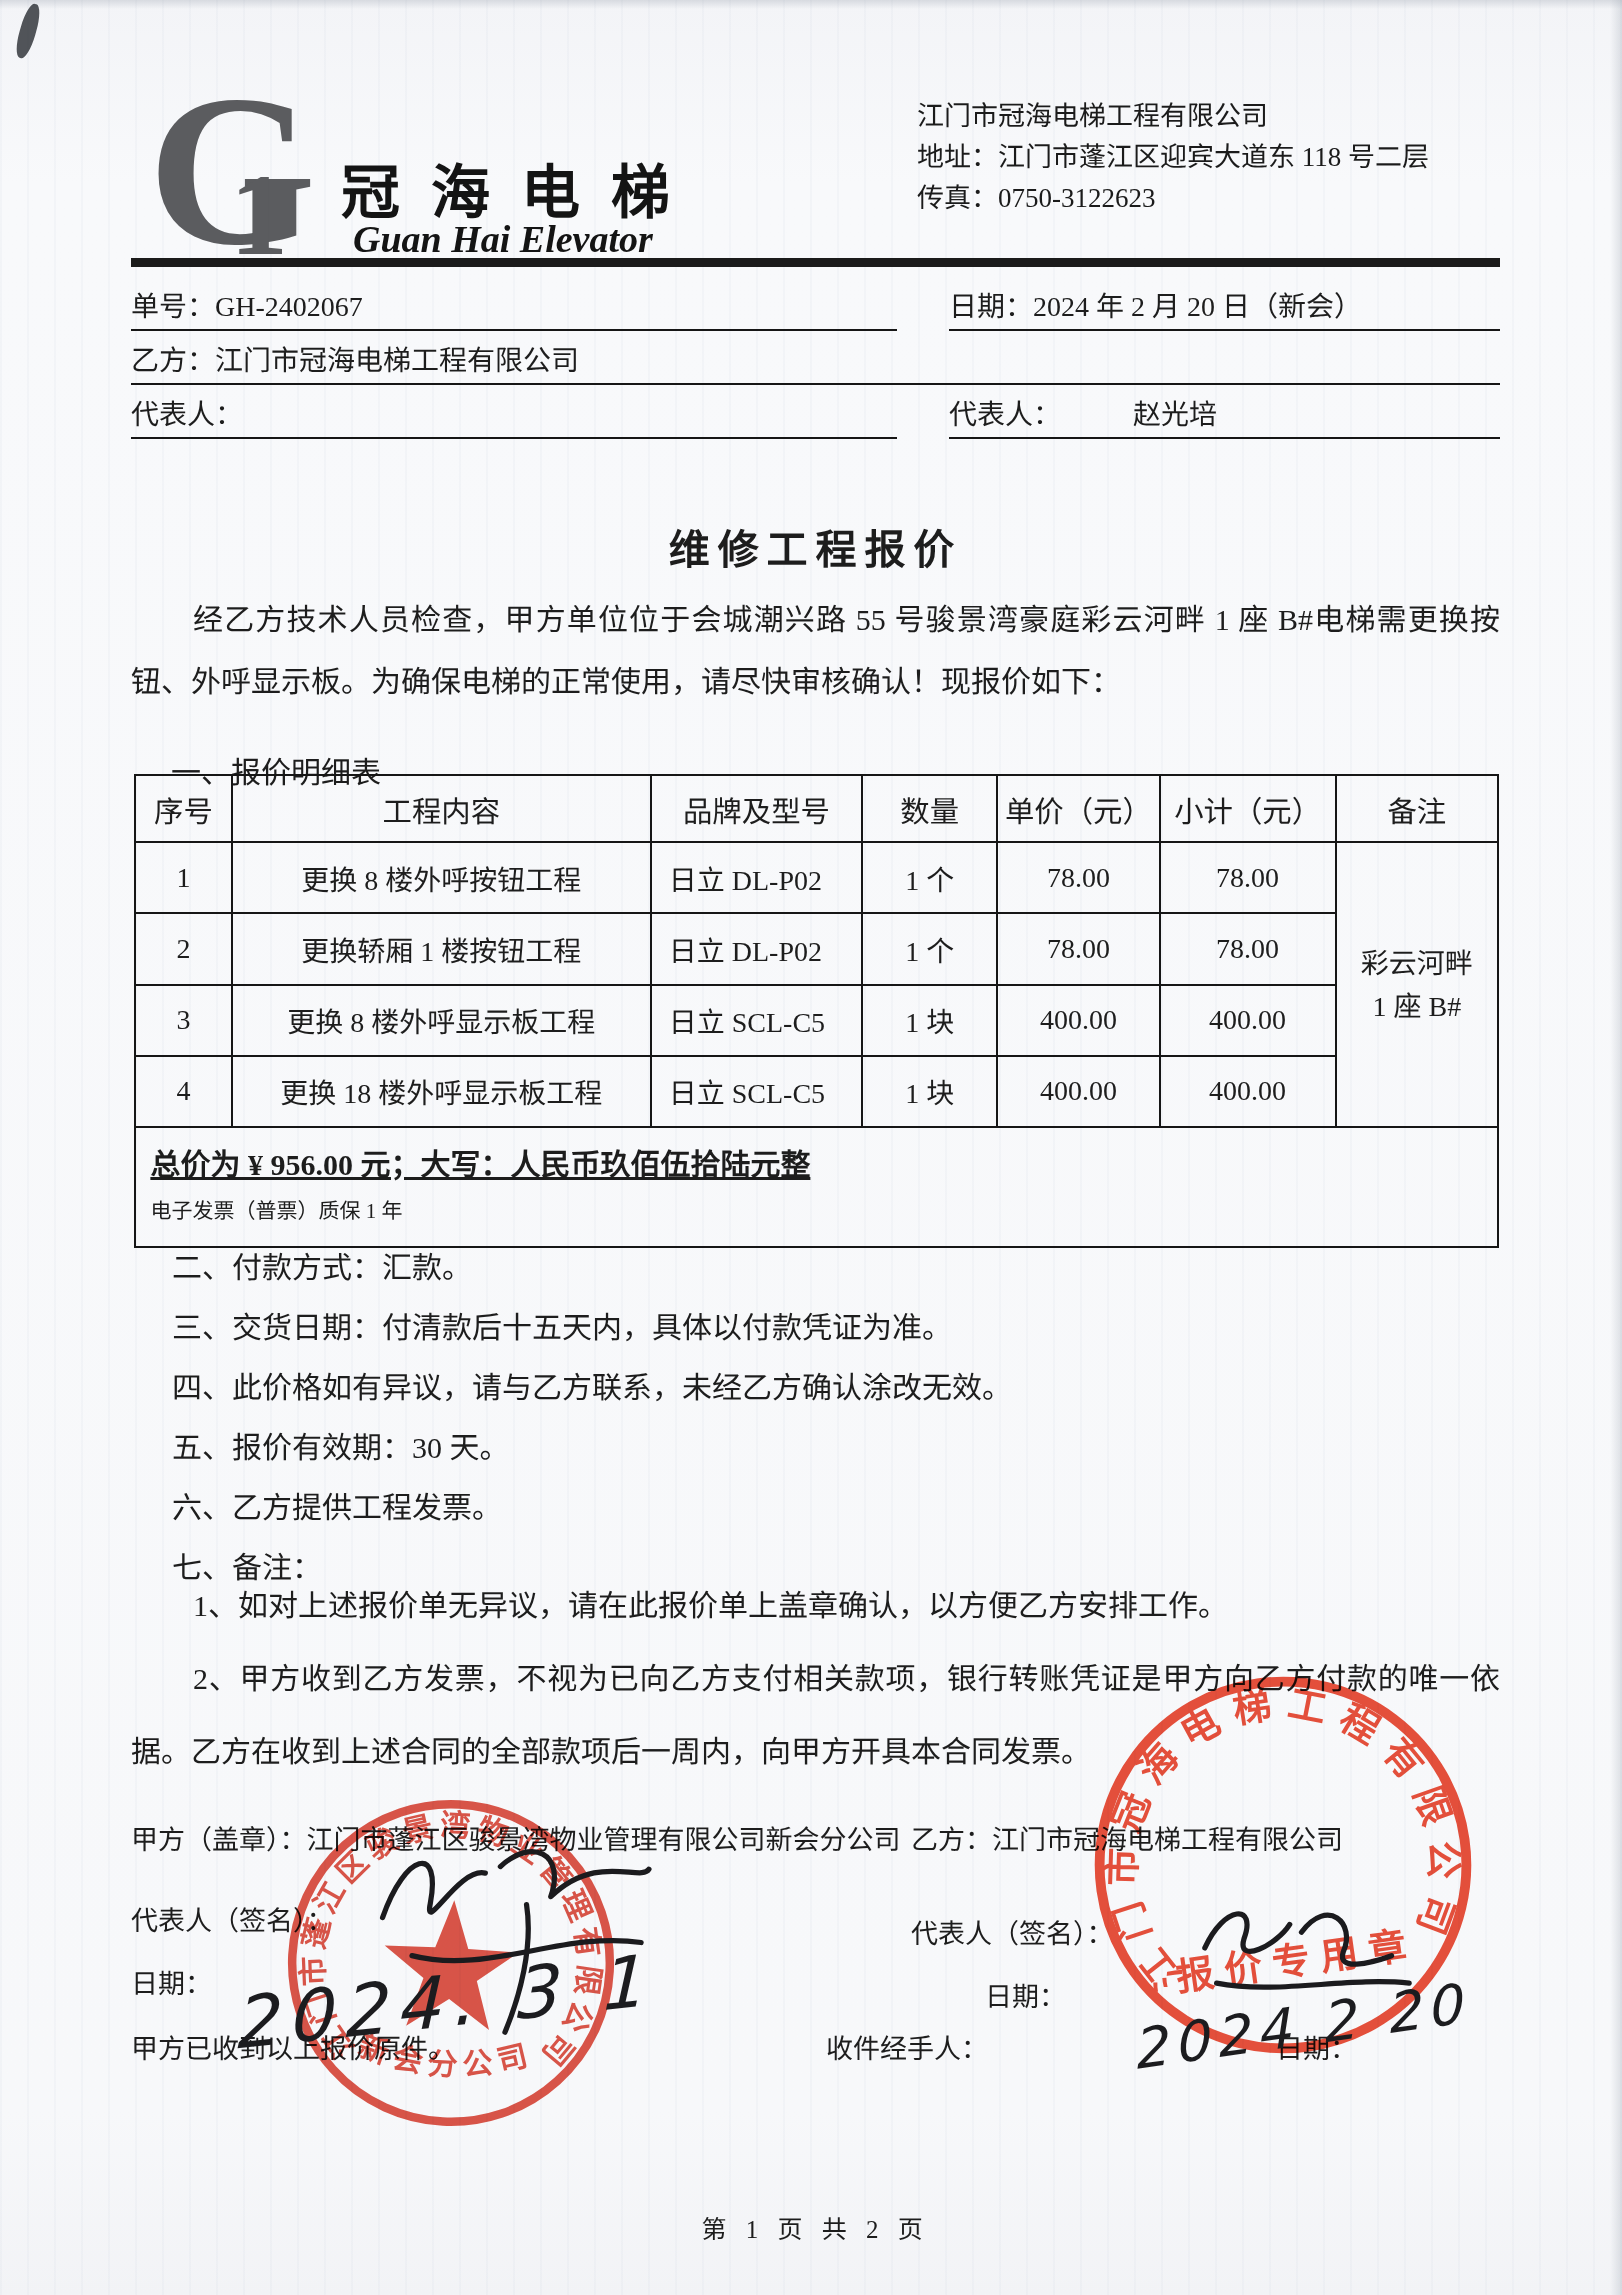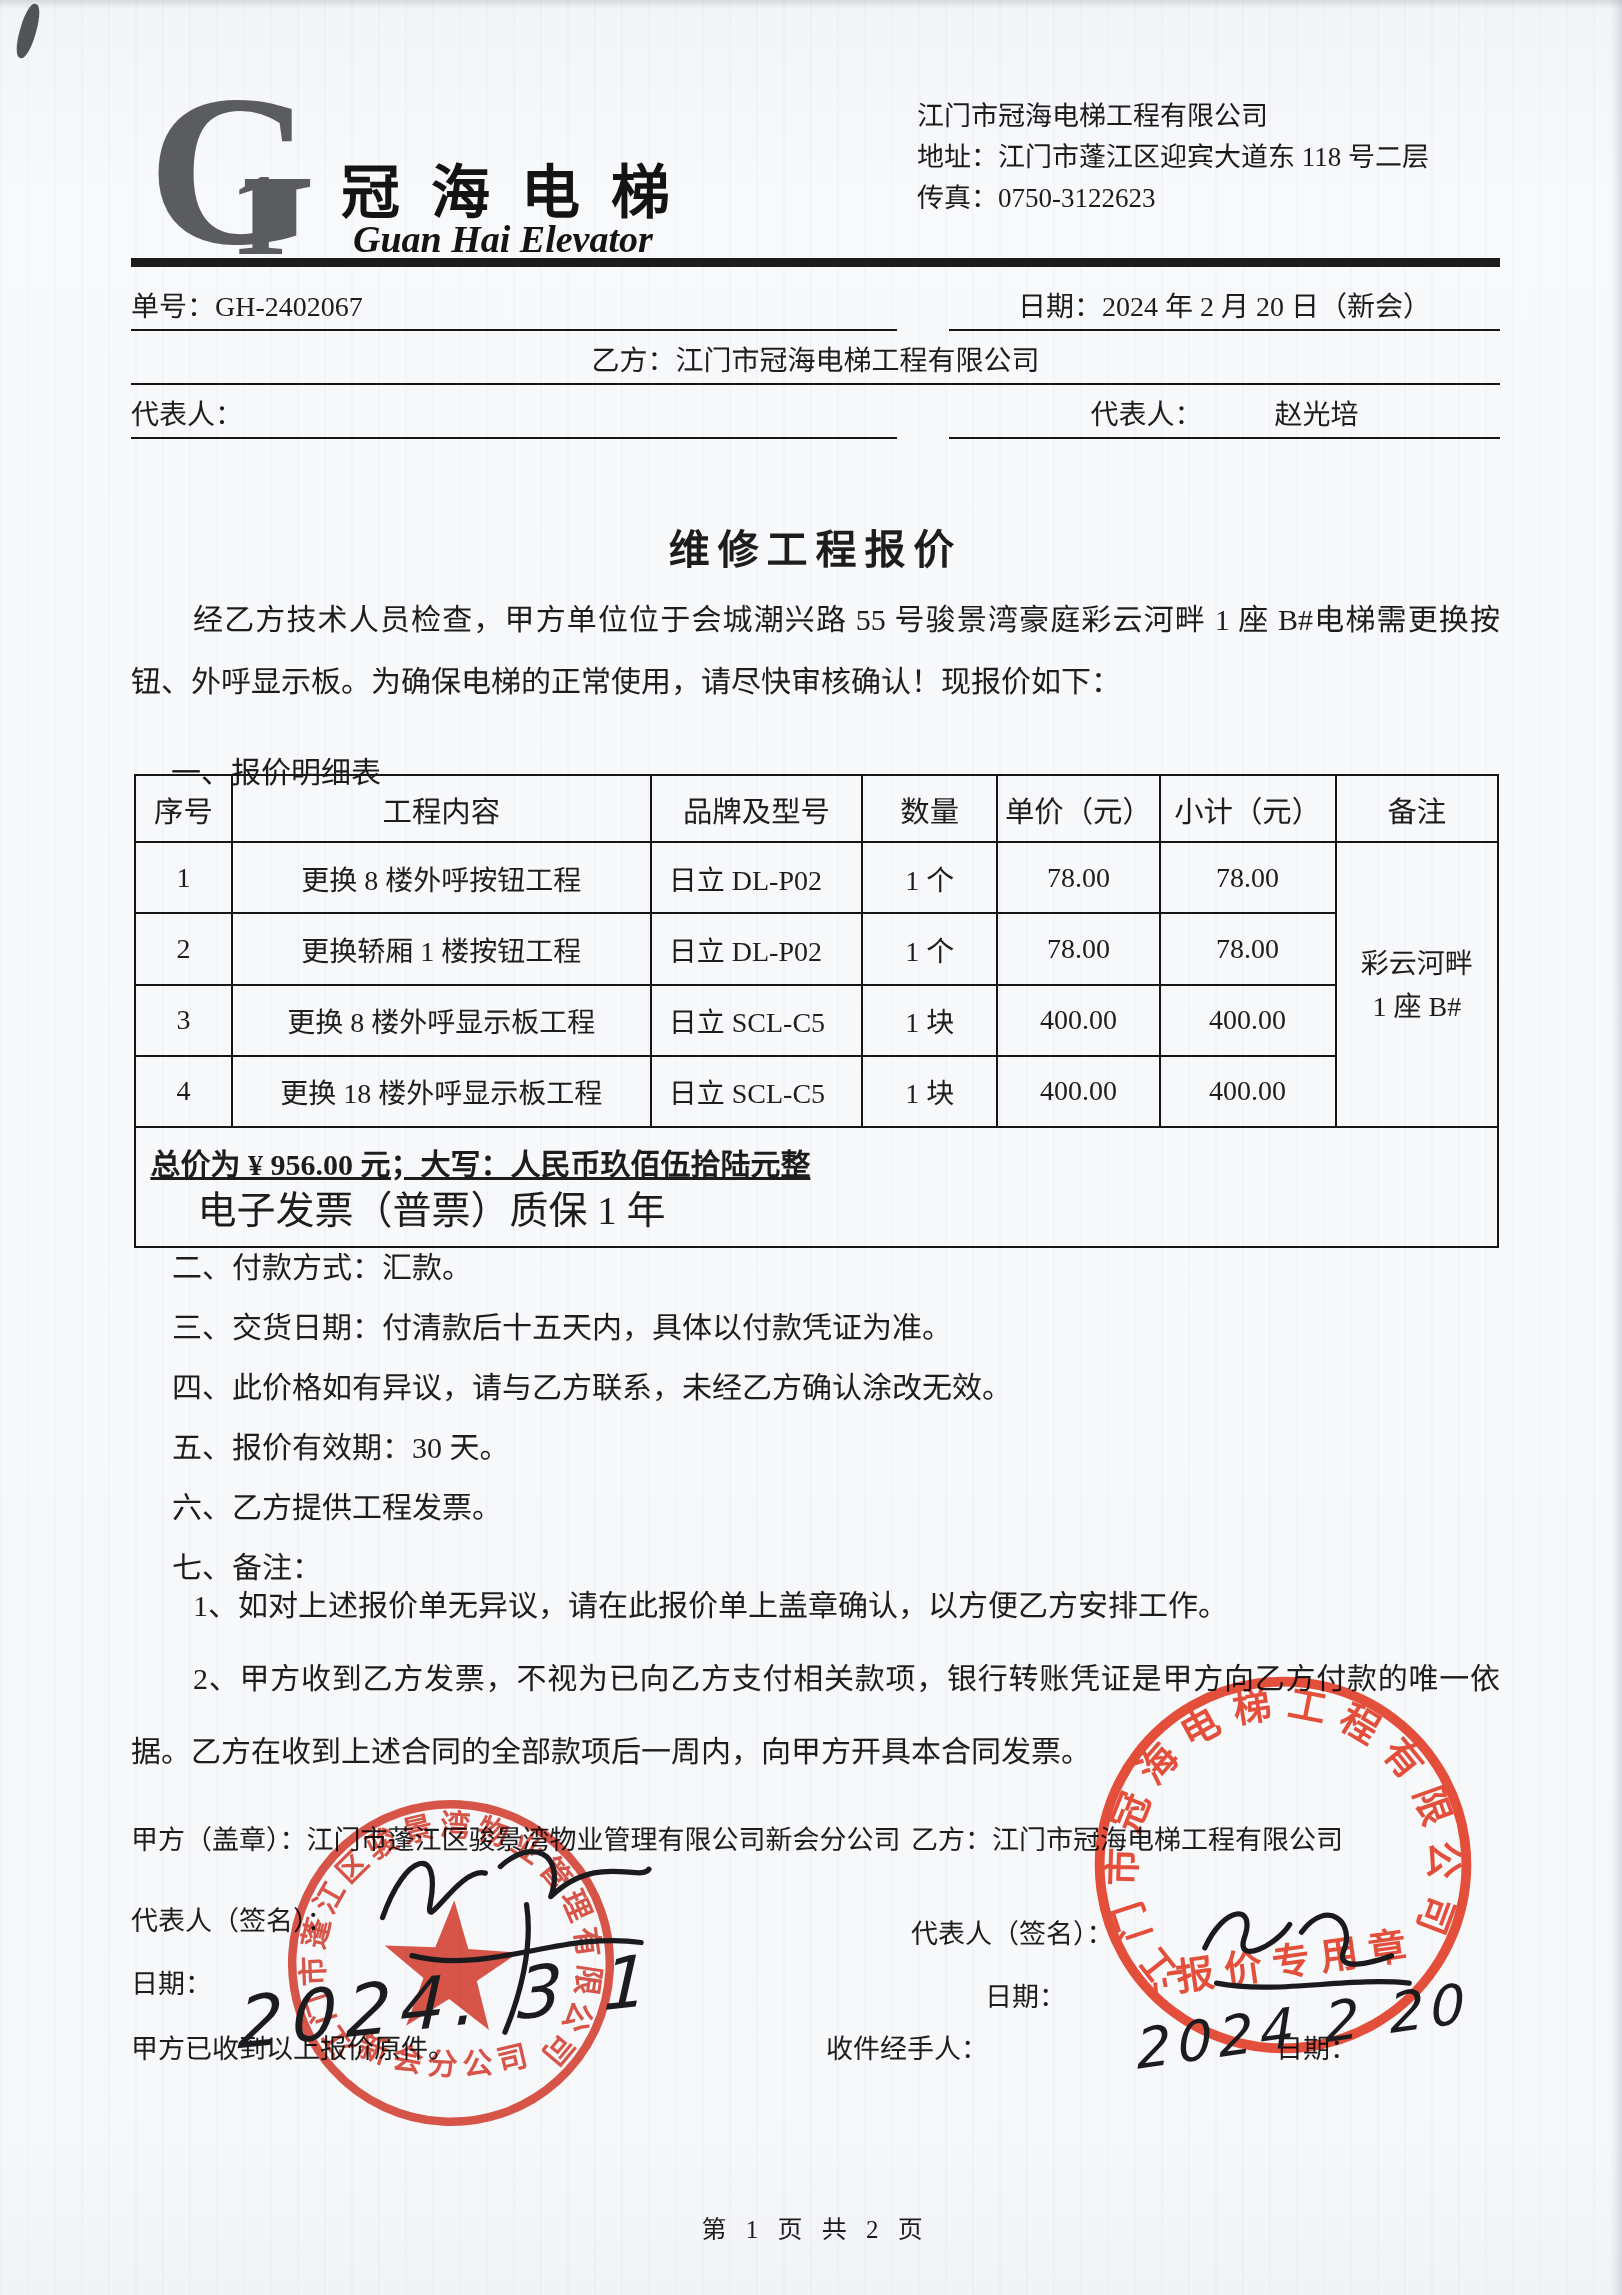--- a/index.html
+++ b/index.html
@@ -22,37 +22,37 @@
   .logo-cn { left:341px; top:145px; font-size:59px; font-weight:700; letter-spacing:31px; color:#141414; white-space:nowrap; }
   .logo-en { left:353px; top:217px; font-size:38px; font-weight:700; font-style:italic; color:#141414; white-space:nowrap; }
   .co-info { left:917px; top:96px; font-size:27px; line-height:41px; color:#1b1b1b; white-space:nowrap; }
   .divider { left:131px; top:258px; width:1369px; height:8.5px; background:#1b1b1b; }
 
   
   .meta { left:131px; top:277px; width:1369px; }
   .meta-row { display:flex; height:54px; align-items:flex-end; }
   .meta-cell { border-bottom:2px solid #161616; padding-bottom:5.2px; font-size:28px; white-space:nowrap; overflow:visible; }
   .meta-cell.l { width:766px; margin-right:52px; }
-  .meta-cell.r { flex:1;text-align:center; }
+  .meta-cell.r { flex:1; }
   .val-gap { margin-left:72px; }
 
   .doc-title { left:131px; top:516px; width:1369px; text-align:center; font-size:41px; font-weight:700; letter-spacing:7.9px; }
   .intro { left:131px; top:589px; width:1369px; font-size:30px; line-height:62px; text-align:justify; text-indent:62px; }
   .sec-heading { left:171px; top:717px; font-size:30px; white-space:nowrap;margin-top:31px; }
 
   
   table.quote { position:absolute; left:134px; top:774px; width:1365px; border-collapse:collapse; table-layout:fixed; }
   table.quote th, table.quote td { border:2px solid #161616; font-size:28px; text-align:center; font-weight:400; padding:2.6px 3.9px; }
   table.quote thead th { height:60px; font-size:29.4px; }
   table.quote tbody.rows td { height:64px; }
   td.cell-brand { text-align:left !important; padding-left:17px !important; }
   td.remark-cell div { line-height:43px; }
   td.total-cell { text-align:left !important; padding:13px 6.5px 11.8px 14.4px !important; }
   .total-line { font-size:30px; font-weight:700; line-height:47px;text-decoration:underline; }
-  .invoice-line { font-size:39px; line-height:46px;margin-left:47px; }
+  .invoice-line { font-size:21px; line-height:46px; }
 
   .terms { left:131px; top:1238px; width:1369px; font-size:30px; }
   .terms > div { line-height:60px; padding-left:41px; white-space:nowrap; }
   .notes { left:131px; top:1569px; width:1369px; font-size:30px; }
   .notes p { margin:0; line-height:73px; text-indent:62px; text-align:justify; }
 
   
   .sig { font-size:27px; white-space:nowrap; }
   .footer { left:131px; top:2209px; width:1369px; text-align:center; font-size:25px; letter-spacing:6.5px; }
 

